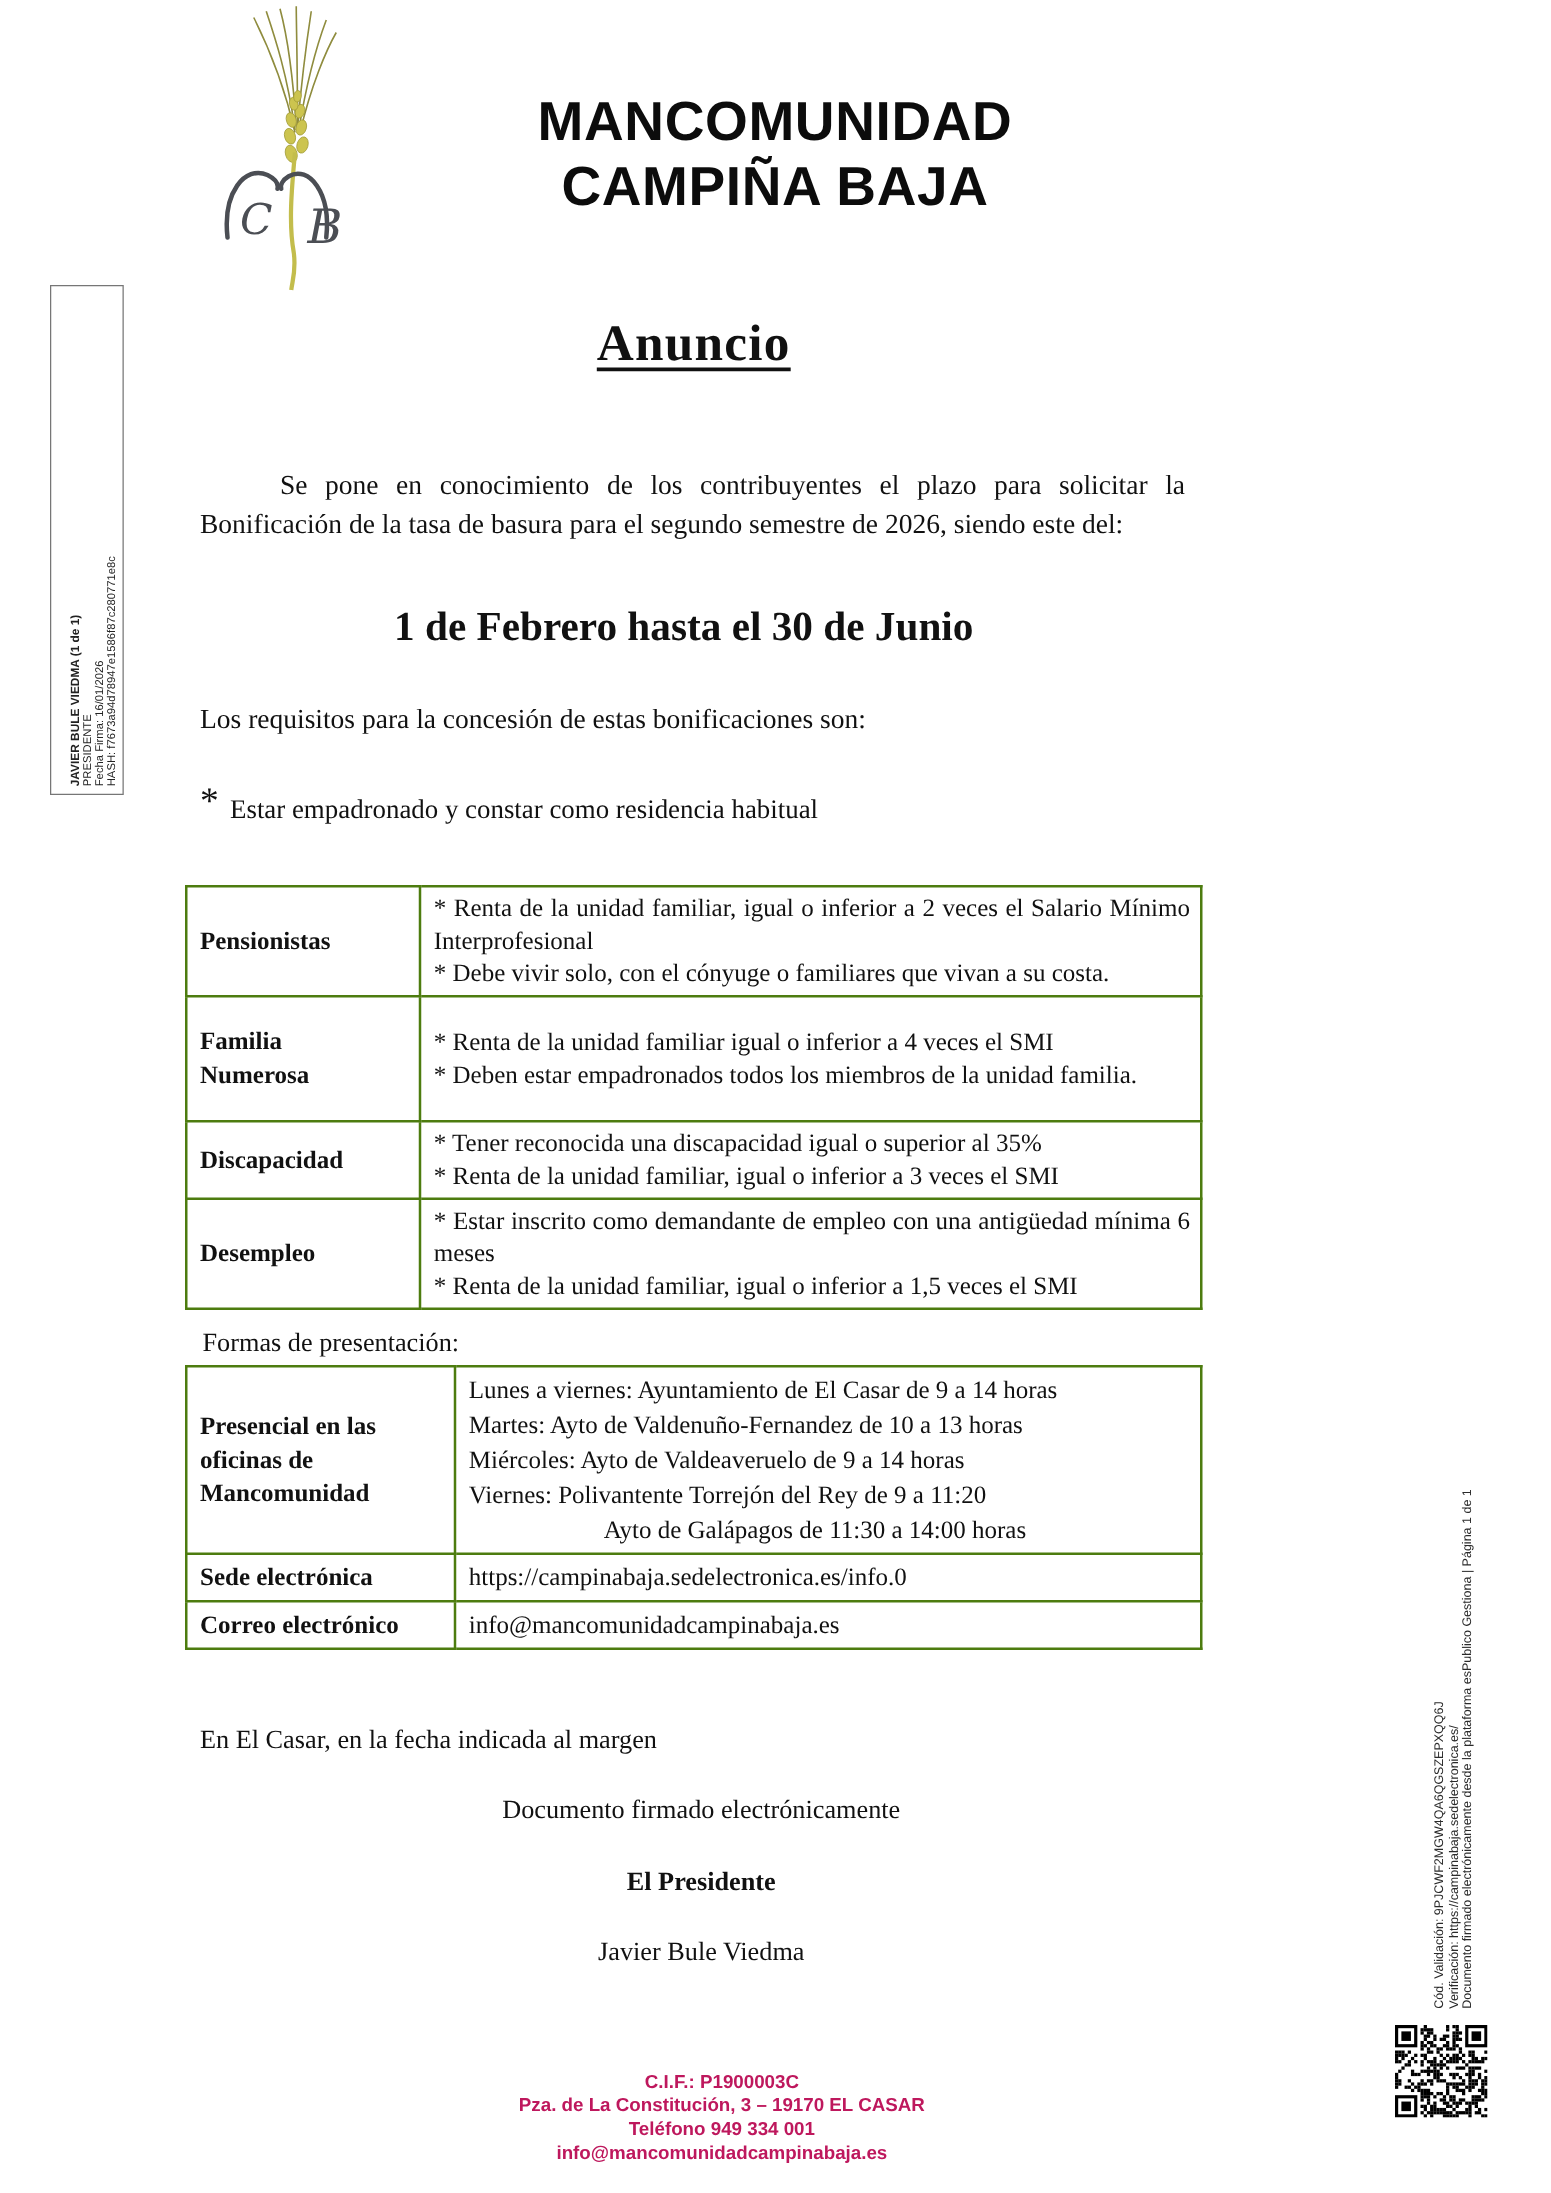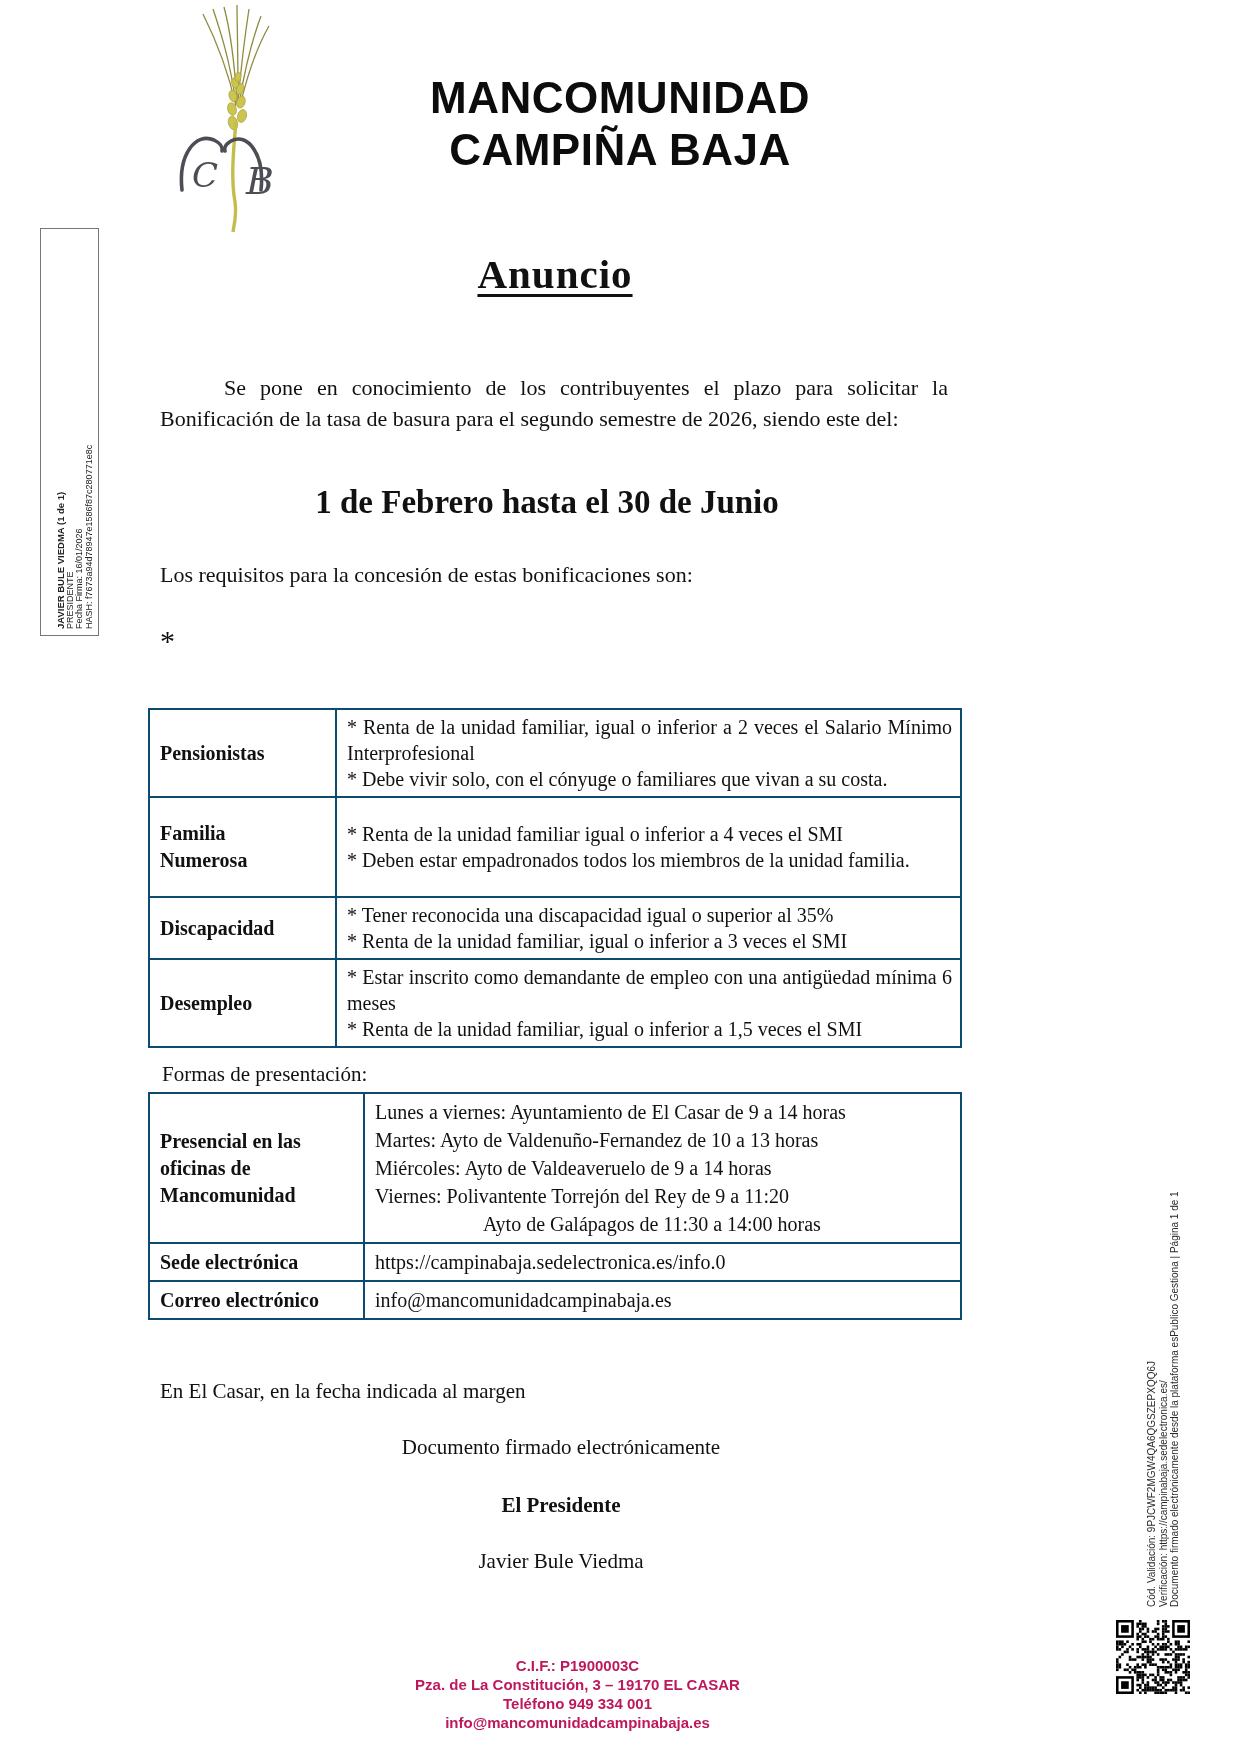--- a/index.html
+++ b/index.html
@@ -24,21 +24,21 @@
                 font-size:33px;font-weight:bold;}
   .reqs-intro{position:absolute;left:160px;top:562px;font-size:22px;}
   .bullet{position:absolute;left:160px;top:628px;display:flex;align-items:flex-start;}
   .bullet .ast{font-size:30px;line-height:26px;margin-right:9px;}
   .bullet .btxt{font-size:21.5px;line-height:30px;margin-top:4px;}
 
   
   table{border-collapse:collapse;table-layout:fixed;}
   .t1{position:absolute;left:148px;top:708px;width:814px;}
   .t2{position:absolute;left:148px;top:1092px;width:814px;}
-  td{border:2px solid #0c4a6e;vertical-align:middle;font-size:20px;}
+  td{border:2px solid #4d7c0f;vertical-align:middle;font-size:20px;}
   .label-cell{font-weight:bold;padding:2px 4px 2px 10px;white-space:pre-line;line-height:27px;}
   .t1 .label-col{width:187px;}
   .t2 .label-col{width:215px;}
   .content-cell{padding:4px 8px 4px 10px;line-height:26px;}
   .t2 .content-cell{line-height:28px;}
   .req-line{text-align:justify;}
   .pres-line .lead{font-weight:normal;margin-top:38px;}
   .pres-indent{padding-left:108px;}
 
   .formas{position:absolute;left:162px;top:1062px;font-size:21px;}
@@ -114,20 +114,21 @@
   <div class="anuncio">Anuncio</div>
 
   <p class="intro">Se pone en conocimiento de los contribuyentes el plazo para solicitar la Bonificación de la tasa de basura para el segundo semestre de 2026, siendo este del:</p>
 
   <div class="date-heading">1 de Febrero hasta el 30 de Junio</div>
 
   <div class="reqs-intro">Los requisitos para la concesión de estas bonificaciones son:</div>
 
   <div class="bullet">
     <span class="ast">*</span>
+    <span class="btxt">Estar empadronado y constar como residencia habitual</span>
   </div>
 
   <table class="t1">
     <colgroup>
         <col class="label-col">
         <col>
       </colgroup>
     <tbody id="t1-body">
         <tr style="height: 80px;">
           <td class="label-cell">Pensionistas</td>

